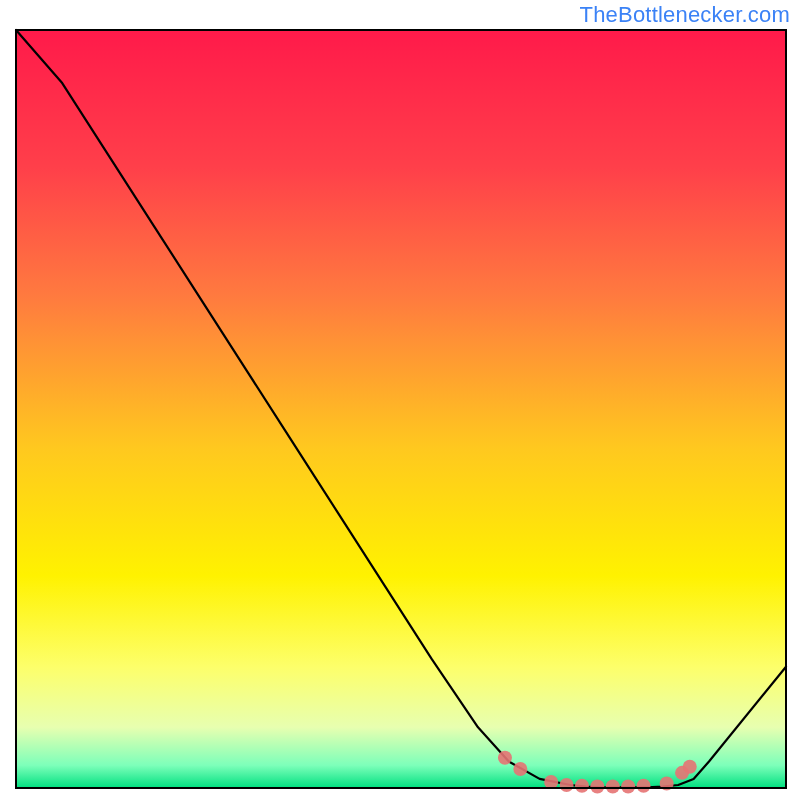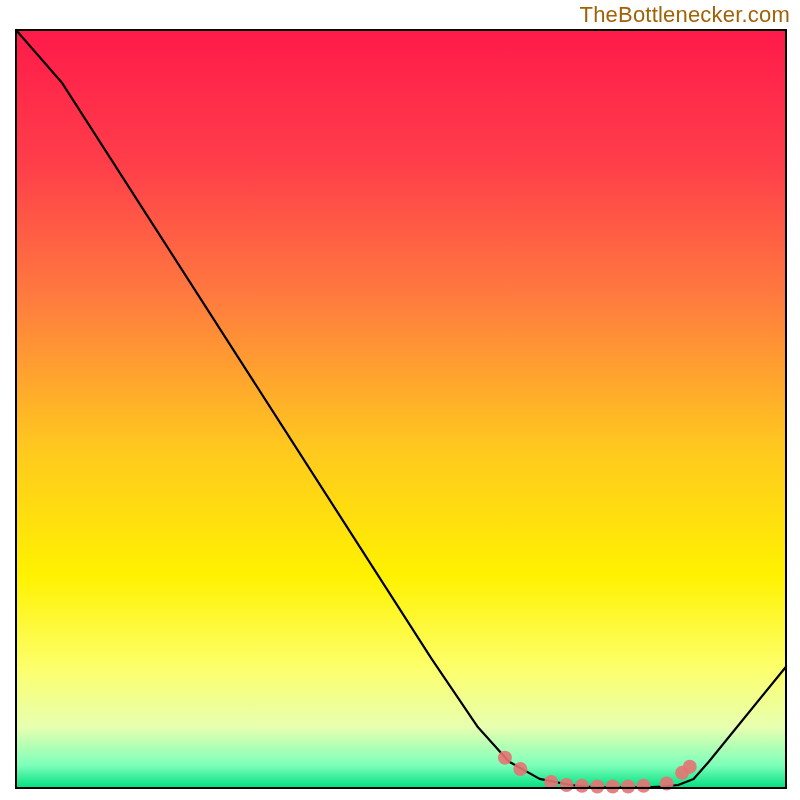--- a/index.html
+++ b/index.html
@@ -14,21 +14,21 @@
   .frame {
     position: relative;
     width: 800px;
     height: 800px;
   }
   .attribution {
     position: absolute;
     top: 2px;
     right: 10px;
     font-size: 22px;
-    color: #a16207;
+    color: #3b82f6;
     font-weight: 400;
     letter-spacing: 0.2px;
   }
   svg.chart {
     position: absolute;
     left: 0;
     top: 0;
   }
 </style>
 </head>

